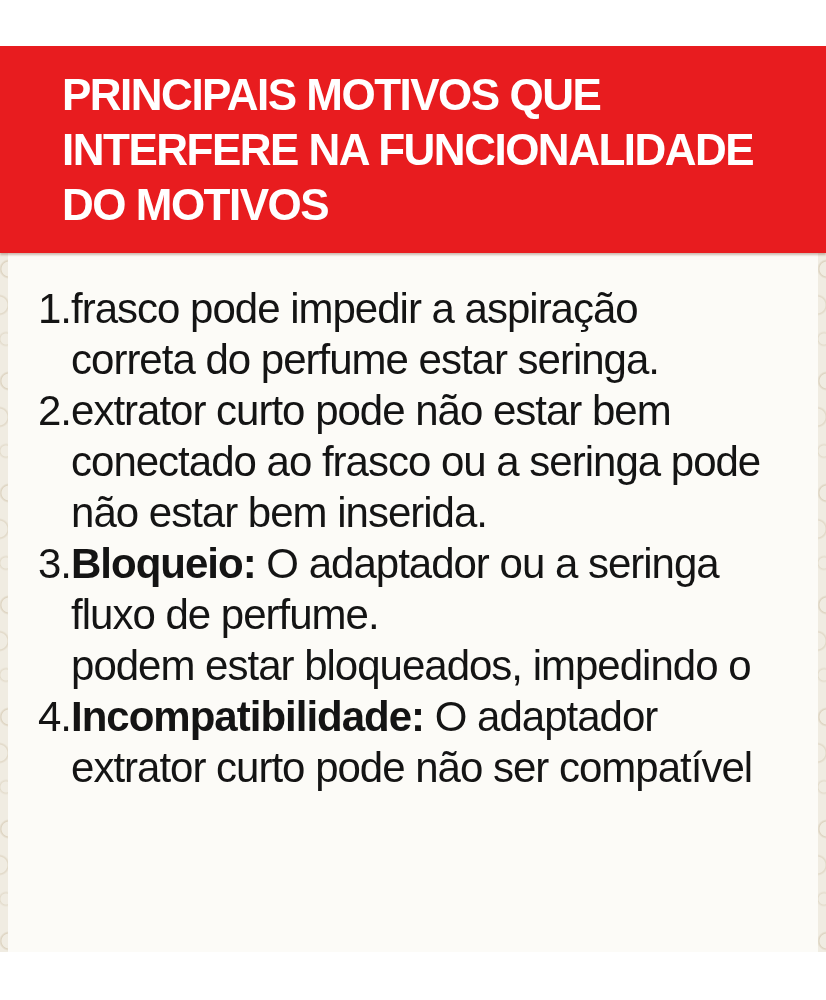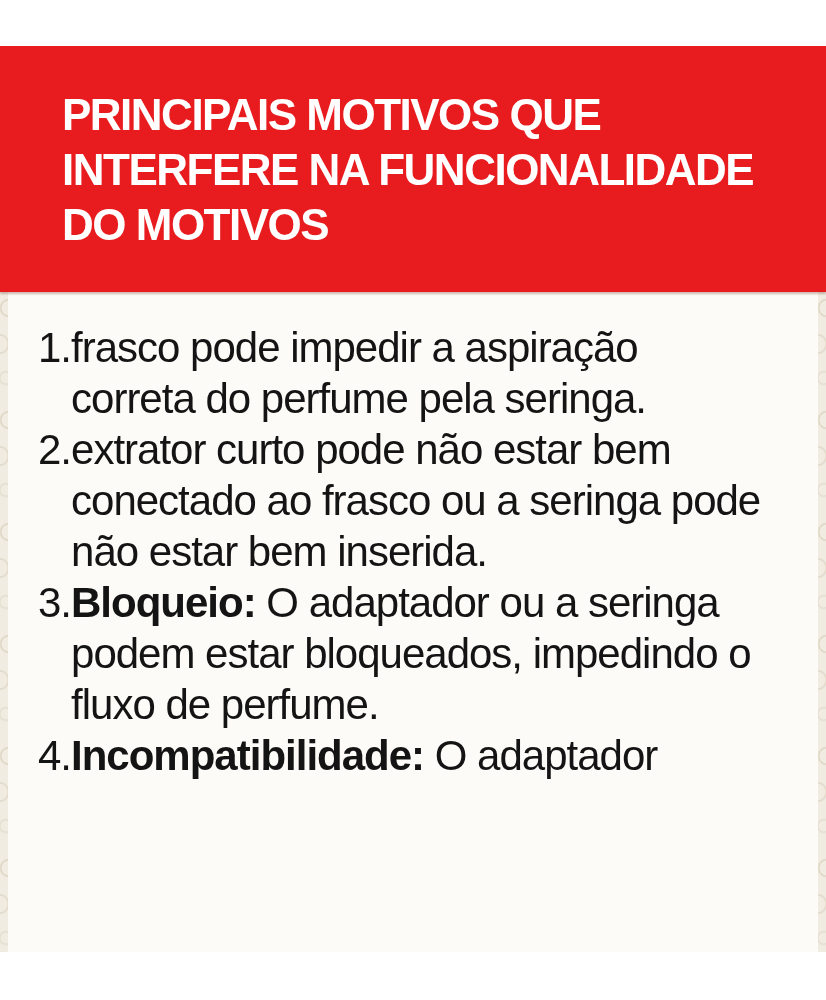--- a/index.html
+++ b/index.html
@@ -7,21 +7,21 @@
     width: 826px; height: 1000px;
     background: #ffffff;
     font-family: "Liberation Sans", sans-serif;
     overflow: hidden;
   }
   .page { width: 826px; height: 1000px; display: flex; flex-direction: column; }
 
   .top-strip { height: 46px; background: #ffffff; flex: none; }
 
   .banner {
-    height: 246px; flex: none;
+    height: 207px; flex: none;
     background: #e81c1f;
     box-shadow: 0 2px 2px rgba(120, 70, 50, 0.35);
     display: flex; flex-direction: column; justify-content: center;
     padding-left: 62px; padding-right: 20px;
     position: relative; z-index: 2;
   }
   .banner-line {
     color: #ffffff;
     font-size: 44px;
     font-weight: 700;
@@ -77,46 +77,47 @@
 
   <div class="content">
     <div class="margin-strip"></div>
 
     <div class="content-main">
 
       <div class="reason-item">
         <div class="reason-marker">1.</div>
         <div class="reason-text">
           <div class="reason-line">frasco pode impedir a aspiração</div>
-          <div class="reason-line">correta do perfume pela seringa.</div>
+          <div class="reason-line">correta do perfume estar seringa.</div>
         </div>
       </div>
 
       <div class="reason-item">
         <div class="reason-marker">2.</div>
         <div class="reason-text">
           <div class="reason-line">extrator curto pode não estar bem</div>
           <div class="reason-line">conectado ao frasco ou a seringa pode</div>
           <div class="reason-line">não estar bem inserida.</div>
         </div>
       </div>
 
       <div class="reason-item">
         <div class="reason-marker">3.</div>
         <div class="reason-text">
           <div class="reason-line"><span class="reason-title">Bloqueio</span><span class="reason-sep">:</span><span> O adaptador ou a seringa</span></div>
+          <div class="reason-line">fluxo de perfume.</div>
           <div class="reason-line">podem estar bloqueados, impedindo o</div>
-          <div class="reason-line">fluxo de perfume.</div>
         </div>
       </div>
 
       <div class="reason-item">
         <div class="reason-marker">4.</div>
         <div class="reason-text">
           <div class="reason-line"><span class="reason-title">Incompatibilidade</span><span class="reason-sep">:</span><span> O adaptador</span></div>
+          <div class="reason-line">extrator curto pode não ser compatível</div>
         </div>
       </div>
 
     </div>
 
     <div class="margin-strip"></div>
   </div>
 
   <div class="bottom-strip"></div>
 

